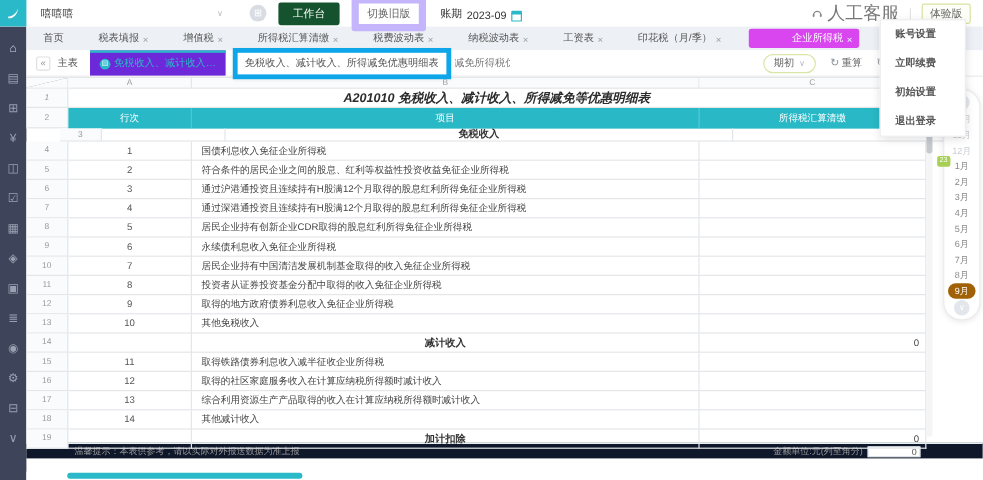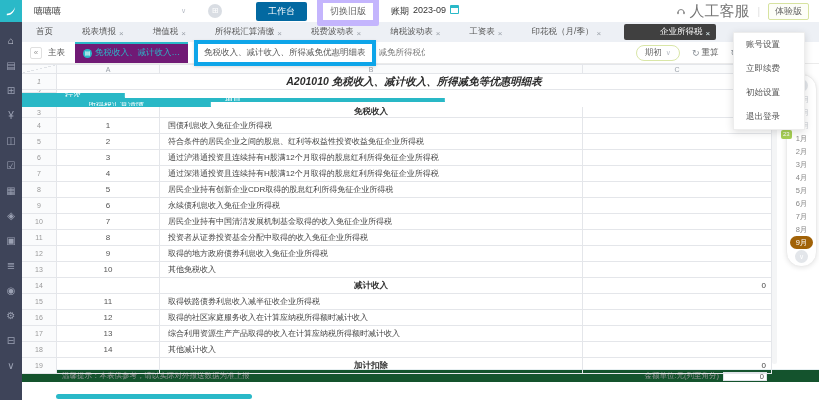--- a/index.html
+++ b/index.html
@@ -6,93 +6,93 @@
   html,body { width:819px; height:400px; overflow:hidden;
     font-family:"Liberation Sans","DejaVu Sans",sans-serif; background:#fff; }
   .app { position:relative; width:819px; height:400px; }
 
   
   .topbar { height:22px; background:#fff; display:flex; align-items:center; position:relative; z-index:30; }
   .logo { width:22px; height:22px; background:#2ab9c8; display:flex; align-items:center; justify-content:center; flex:0 0 22px; }
   .company { width:172px; display:flex; align-items:center; justify-content:space-between; padding:0 8px 0 12px; font-size:9px; color:#333; cursor:pointer; }
   .caret { color:#b9bec7; font-size:7px; }
   .circle-ico { width:14px; height:14px; border-radius:50%; background:#d9dde3; color:#fff; font-size:8px; line-height:14px; text-align:center; margin:0 10px 0 14px; }
-  .btn-teal { background:#0369a1; color:#fff; font-size:9px; padding:3px 12px; border-radius:2px; cursor:pointer;margin-left:24px; }
+  .btn-teal { background:#14532d; color:#fff; font-size:9px; padding:3px 12px; border-radius:2px; cursor:pointer; }
   .btn-outline { border:6px solid #c4b5fd; color:#666; font-size:9px; padding:2px 7px; border-radius:2px; margin-left:10px; cursor:pointer; }
-  .period { display:flex; align-items:flex-start; gap:4px; margin-left:12px; font-size:9px; color:#333; }
+  .period { display:flex; align-items:flex-end; gap:4px; margin-left:12px; font-size:9px; color:#333; }
   .cal-ico { width:9px; height:9px; border:1px solid #2ab9c8; border-top:3px solid #2ab9c8; border-radius:1px; display:inline-block; }
   .topbar-right { margin-left:auto; display:flex; align-items:center; gap:8px; padding-right:10px; }
   .support { display:flex; align-items:center; gap:3px; font-size:15px; color:#777; cursor:pointer;font-family:Liberation Serif, serif; }
   .divider { color:#e0e0e0; font-size:10px; }
   .badge-trial { border:1px solid #d7e3a0; background:#fdfef8; color:#666; font-size:9px; padding:1px 6px; border-radius:2px; cursor:pointer; }
 
   
-  .user-menu { position:absolute; top:32px; right:14px; width:72px; background:#fff; border:1px solid #ededed;
-    box-shadow:0 2px 8px rgba(0,0,0,.14); z-index:40; }
+  .user-menu { position:absolute; top:16px; right:14px; width:72px; background:#fff; border:1px solid #ededed;
+    box-shadow:0 2px 8px rgba(0,0,0,.14); z-index:40;font-weight:bold; }
   .user-menu .mi { font-size:8.5px; color:#555; padding:6px 0 6px 12px; cursor:pointer; }
 
   
   .shell { display:flex; height:378px; }
   .sidebar { width:22px; background:#3e4459; flex:0 0 22px; display:flex; flex-direction:column; align-items:center; padding-top:6px; }
   .side-ico { width:22px; height:25px; color:#9aa0b2; font-size:10px; line-height:25px; text-align:center; cursor:pointer; }
   .side-ico:first-child { color:#cfd3de; }
 
   
   .content { position:relative; width:797px; display:flex; flex-direction:column; }
 
   .tabbar { height:20px; background:#edf0f5; display:flex; align-items:center; padding-left:8px; }
   .tab { display:flex; align-items:flex-end; font-size:8.5px; color:#555; margin-right:17px; padding:2px 6px; cursor:pointer; white-space:nowrap; }
   .tab .x { margin-left:3px; color:#9aa0a8; font-size:8px; }
-  .tab.active { background:#404040; color:#fff; border-radius:2px;padding-left:36px; }
+  .tab.active { background:#d946ef; color:#fff; border-radius:2px;padding-left:36px; }
   .tab.active .x { color:#e8fbfd; }
 
   .subtabbar { height:22px; background:#fff; border-bottom:1px solid #ebebeb; display:flex; align-items:center; padding-left:8px; font-size:8.5px; position:relative; z-index:6; }
   .collapse-box { width:12px; height:12px; border:1px solid #e0e0e0; border-radius:2px; color:#999; font-size:8px; line-height:10px; text-align:center; cursor:pointer; }
   .main-tab { color:#555; margin:0 10px 0 6px; cursor:pointer; }
-  .subtab-active { display:flex; align-items:center; gap:3px; color:#2ab9c8; border-top:2px solid #2ab9c8; padding:3px 8px 4px; background:#701a75; cursor:pointer; white-space:nowrap; }
+  .subtab-active { display:flex; align-items:center; gap:3px; color:#2ab9c8; border-top:2px solid #2ab9c8; padding:3px 8px 4px; background:#6d28d9; cursor:pointer; white-space:nowrap; }
   .subtab-dot { width:9px; height:9px; border-radius:50%; background:#2ab9c8; color:#fff; font-size:6px; line-height:9px; text-align:center; }
   .subtab-tooltip { border:4px solid #0ea5e9; background:#fff; box-shadow:0 1px 3px rgba(0,0,0,.13); color:#555; padding:3px 6px; margin-left:6px; white-space:nowrap; z-index:7; }
   .subtab-next { color:#777; margin-left:3px; white-space:nowrap; overflow:hidden; max-width:46px; cursor:pointer; }
   .subtab-tools { margin-left:auto; display:flex; align-items:center; gap:12px; margin-right:62px; }
   .pill { border:1px solid #d9e6a8; border-radius:9px; padding:1px 8px; color:#666; font-size:8.5px; display:flex; gap:4px; align-items:center; cursor:pointer; }
   .tool-link { display:flex; align-items:center; gap:2px; color:#666; font-size:8.5px; cursor:pointer; }
   .tool-link .ri { color:#8a9097; font-size:9px; }
 
   
   .sheet { position:relative; height:305px; }
   .trow { display:flex; }
   .cell { border-right:1px solid #e4e6ea; border-bottom:1px solid #e4e6ea; display:flex; align-items:center; overflow:hidden; white-space:nowrap; }
   .c-num { width:35px; justify-content:center; background:#fafbfc; color:#999; font-size:7px; }
   .c-a { width:103px; justify-content:center; color:#555; font-size:8px; }
   .c-b { width:423px; padding-left:8px; color:#444; font-size:8px; }
   .c-c { width:189px; justify-content:flex-end; padding-right:5px; color:#444; font-size:8px; }
   .h-colhdr { height:10px; } .h-colhdr .cell { background:#fafbfc; color:#9aa0a8; font-size:7px; justify-content:center; border-top:1px solid #e4e6ea; padding:0; }
   .corner { background:linear-gradient(to bottom right,#fafbfc 48%,#dfe2e6 48%,#dfe2e6 52%,#fafbfc 52%) !important; }
   .h-title { height:16px;font-style:italic; } .h-title .c-span { width:715px; justify-content:center; font-size:10.5px; font-weight:bold; color:#2c2c2c; padding:0; }
-  .h-hdr { height:17px;flex-direction:column; } .h-hdr .teal { background:#29b8c6; color:#fff !important; font-size:8px; justify-content:center; padding:0; border-right:1px solid #4cc6d2; border-bottom:1px solid #29b8c6; }
-  .h-sec1 { height:11px; } .h-data { height:16px; } .h-sec { height:16px; }
+  .h-hdr { height:17px; } .h-hdr .teal { background:#29b8c6; color:#fff !important; font-size:8px; justify-content:center; padding:0; border-right:1px solid #4cc6d2; border-bottom:1px solid #29b8c6; }
+  .h-sec1 { height:11px;padding-left:28px; } .h-data { height:16px; } .h-sec { height:16px; }
   .sec-label { justify-content:center !important; font-weight:bold; color:#333 !important; font-size:8.5px !important; padding-left:0 !important; }
 
   
   .vscroll { position:absolute; right:42px; top:0; width:5px; height:300px; background:#f4f5f6; border-radius:3px; }
   .vthumb { position:absolute; top:2px; left:0; width:5px; height:62px; background:#c6cacf; border-radius:3px; cursor:grab; }
   .hscroll { position:absolute; left:0; bottom:0; width:797px; height:7px; background:#fff; }
   .hthumb { position:absolute; left:34px; top:1px; width:196px; height:5px; background:#2ab9c8; border-radius:3px; cursor:grab; }
 
   
   .monthnav { position:absolute; right:2px; top:74px; width:31px; background:#fff; border:1px solid #ececec; border-radius:15px;
     box-shadow:0 1px 5px rgba(0,0,0,.10); padding:3px 0 2px; text-align:center; z-index:10; }
   .mn-chev { width:13px; height:13px; border-radius:50%; background:#e3e6ea; color:#fff; font-size:7px; line-height:13px; margin:1px auto; cursor:pointer; }
   .mn-item { position:relative; font-size:7.5px; line-height:13px; color:#888; cursor:pointer; }
   .mn-item.muted { color:#c9cdd3; }
   .mn-item.active { background:#a16207; color:#fff; border-radius:8px; margin:0 3px; }
   .year-badge { position:absolute; left:-6px; top:-2px; background:#a6cf53; color:#fff; font-size:6px; line-height:7px; padding:1px 2px; border-radius:2px; }
 
   
-  .footer { height:13px; background:#14532d; border-top:1px solid #e6eff1; display:flex; align-items:center; font-size:7.5px; color:#999; }
+  .footer { height:13px; background:#0f172a; border-top:1px solid #e6eff1; display:flex; align-items:center; font-size:7.5px; color:#999; }
   .footer .tip { margin-left:40px; }
   .footer .unit { margin-left:auto; margin-right:52px; display:flex; align-items:center; gap:4px; }
   .unit-box { border:1px solid #dfe3e8; background:#fff; min-width:44px; height:9px; font-size:7.5px; color:#555; display:flex; justify-content:flex-end; align-items:center; padding:0 2px; }
 </style>
 </head>
 <body>
 
 <div class="app">
 
   <div class="topbar">

